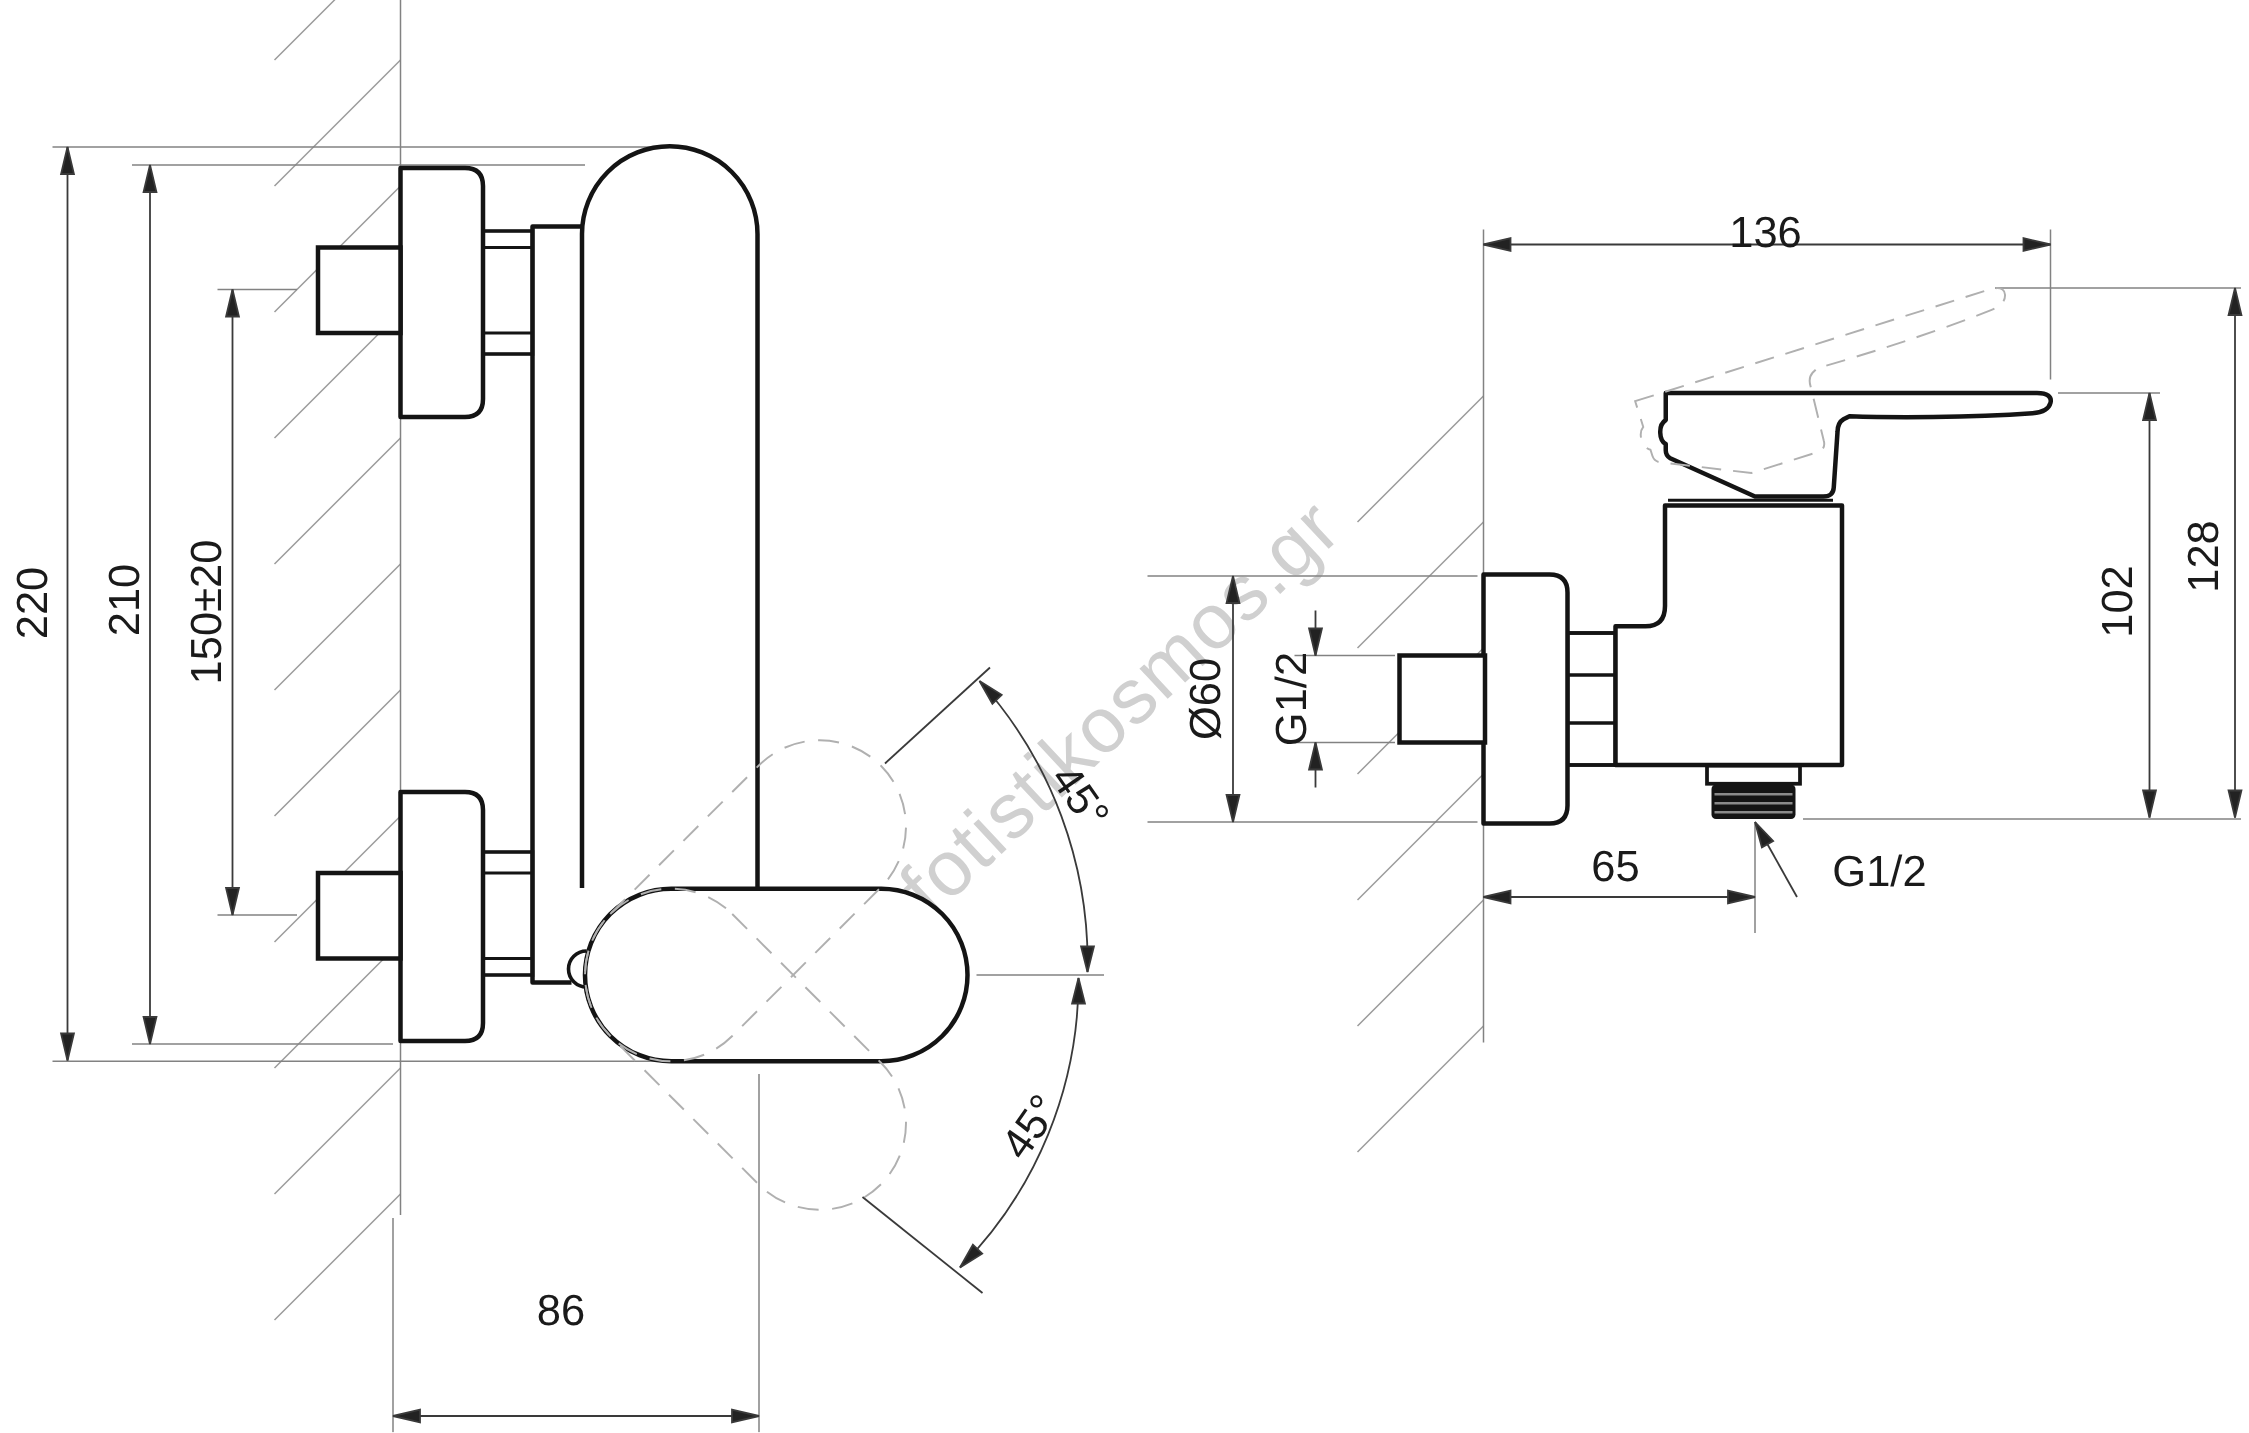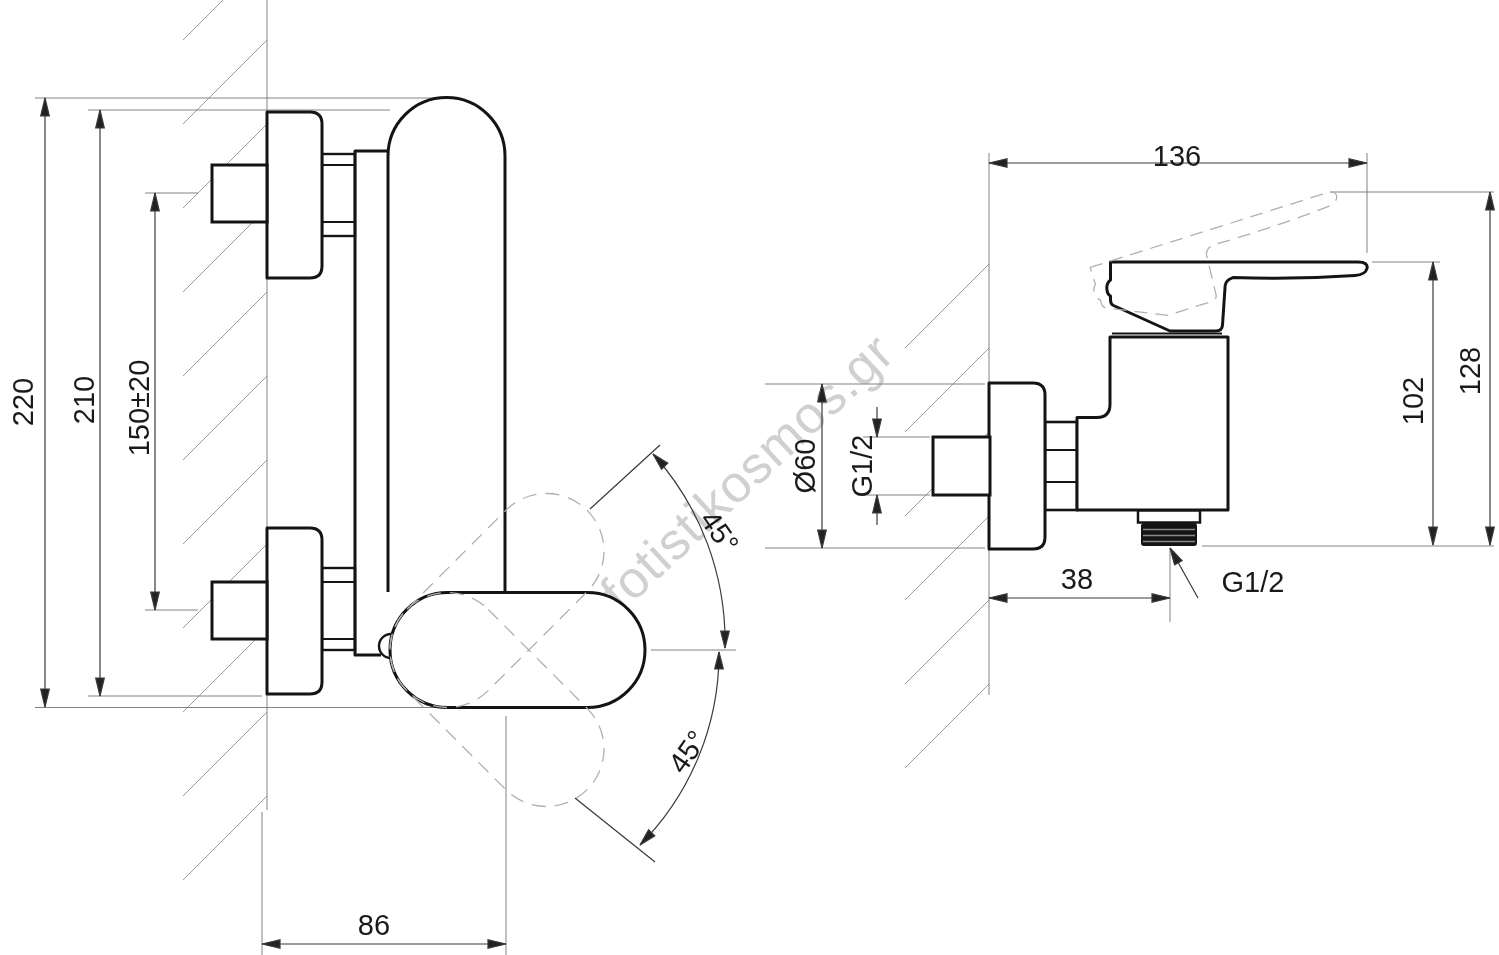--- a/index.html
+++ b/index.html
@@ -182,26 +182,26 @@
           <polygon points="1170,548 1174.6,564.9 1182.1,560.7"></polygon>
         </g>
       </g>
     </g>
   </svg>
 
   <div>
     <div class="lbl r-90" style="left:23px;top:402px">220</div>
     <div class="lbl r-90" style="left:84px;top:400px">210</div>
     <div class="lbl r-90" style="left:139px;top:408px">150±20</div>
-    <div class="lbl r0" style="left:374px;top:925px">86</div>
+    <div class="lbl r0" style="left:374px;top:875px">86</div>
     <div class="lbl r55" style="left:719px;top:532px">45°</div>
     <div class="lbl rm55" style="left:688px;top:752px">45°</div>
 
     <div class="lbl r0" style="left:1177px;top:156px">136</div>
     <div class="lbl r-90" style="left:1470px;top:371px">128</div>
     <div class="lbl r-90" style="left:1413px;top:401px">102</div>
     <div class="lbl r-90" style="left:805px;top:466px">Ø60</div>
     <div class="lbl r-90" style="left:862px;top:466px">G1/2</div>
-    <div class="lbl r0" style="left:1077px;top:579px">38</div>
+    <div class="lbl r0" style="left:1077px;top:579px">65</div>
     <div class="lbl r0" style="left:1253px;top:582px">G1/2</div>
   </div>
 
 </div>
 
 </body></html>

